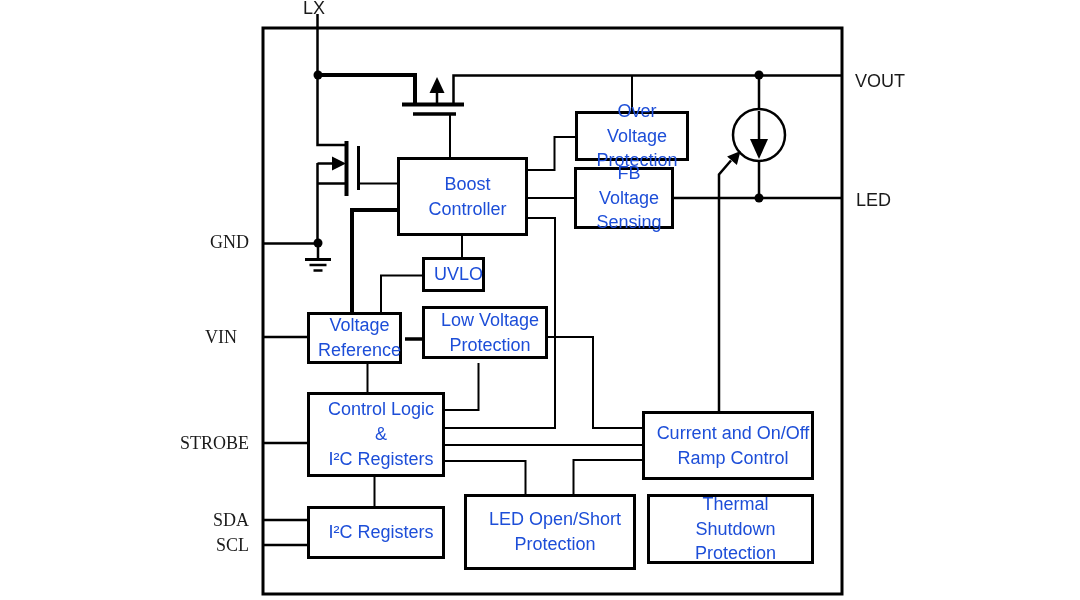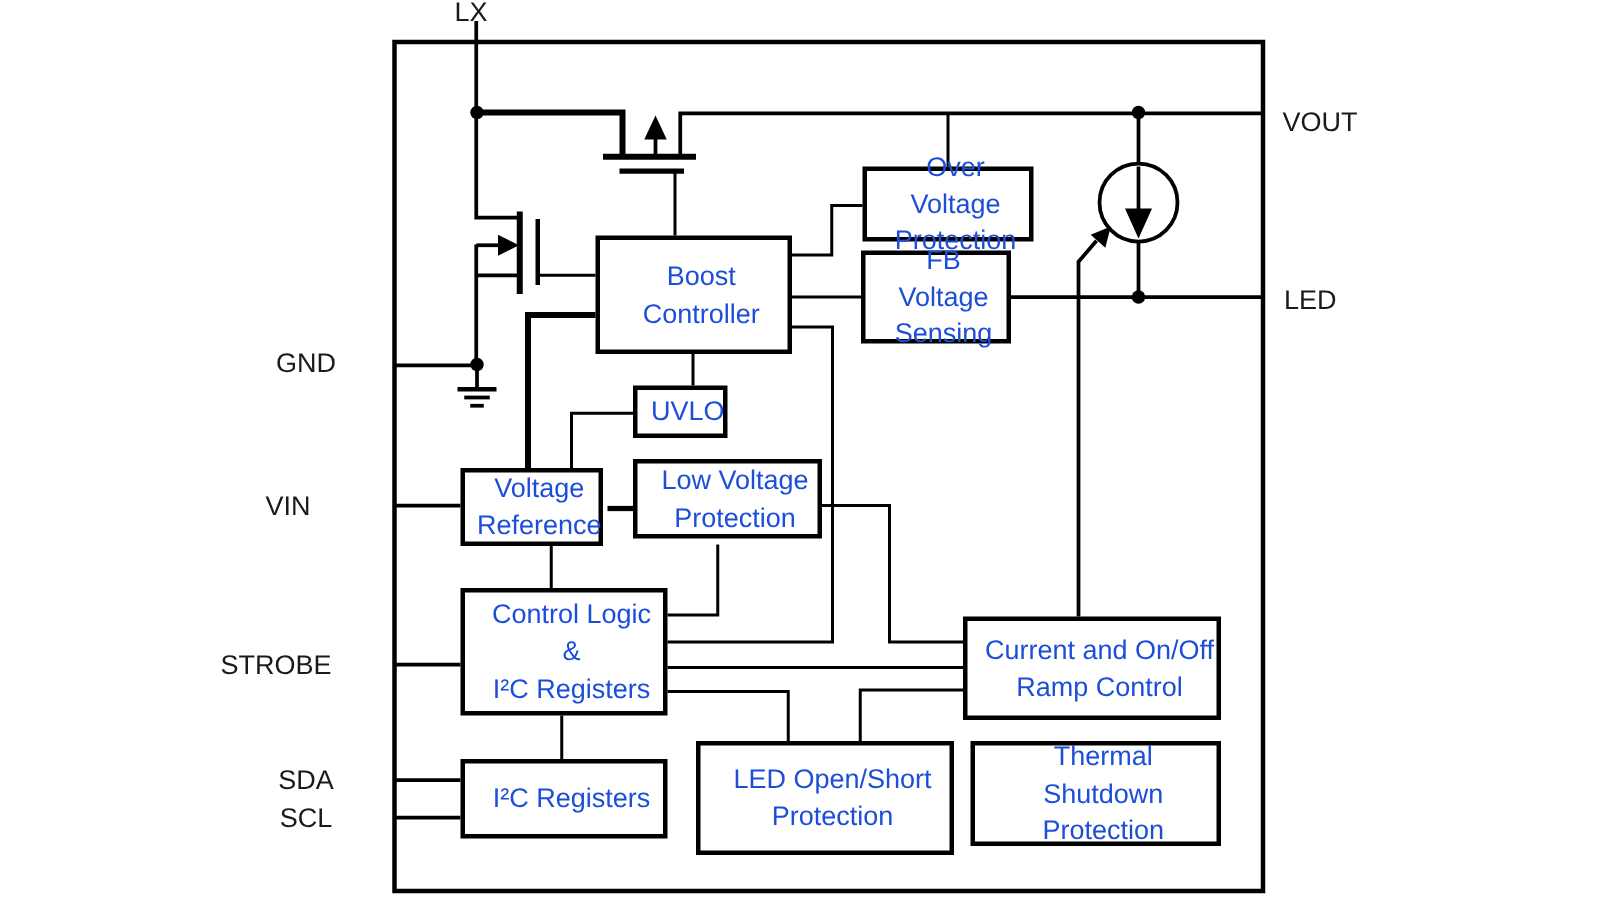--- a/index.html
+++ b/index.html
@@ -22,21 +22,21 @@
     font-size:18px;line-height:1.38;
     color:#1d4ed8;
     padding-left:10px;
   }
   .pin{
     position:absolute;
     font-size:18px;
     color:#1a1a1a;
     white-space:nowrap;
   }
-  .pin.right-align{text-align:center;}
+  .pin.right-align{text-align:right;font-family:Liberation Serif, serif;}
 </style>
 </head>
 <body>
 
 <div class="stage">
 
   <svg class="wires" width="1080" height="600" viewBox="0 0 1080 600">
 
     <rect x="263" y="28" width="579" height="566" fill="none" stroke="#000" stroke-width="3"></rect>
 

